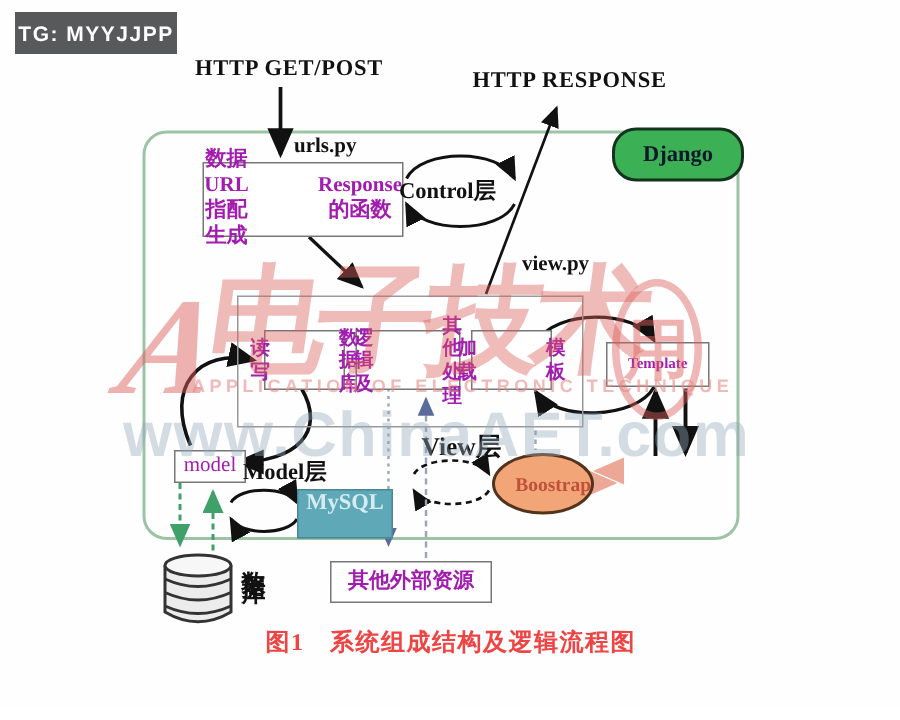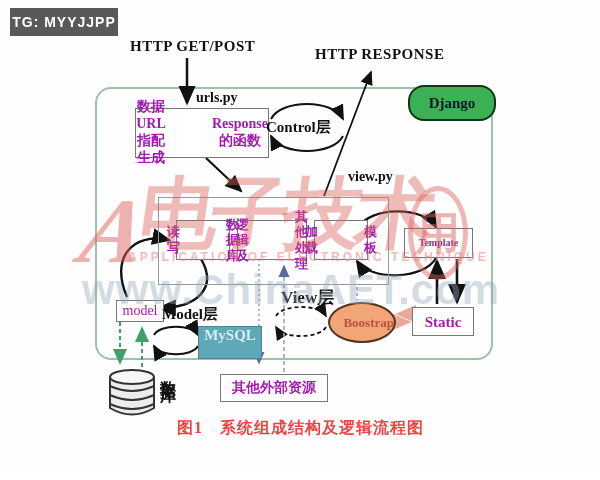--- a/index.html
+++ b/index.html
@@ -151,23 +151,20 @@
     <span>其他处理</span>
   </div>
   <div class="bx" style="left:314px;top:220px;width:52px;height:38px;">
     <span>加载</span>
     <span>模板</span>
   </div>
 
   <div class="bx" style="left:404px;top:228px;width:67px;height:28px;font-size:10px;">
     <span>Template</span>
   </div>
-  <div class="bx" style="left:412px;top:307px;width:60px;height:27px;font-size:15px;">
-    <span>Static</span>
-  </div>
 
   <div class="bx" style="left:116px;top:300px;width:46px;height:20px;font-size:14px;font-weight:normal;text-align:center;">
     <span>model</span>
   </div>
   <div class="lbl" style="left:162px;top:305px;font-size:15px;">Model层</div>
   <div class="mysql">
     <span>MySQL</span>
   </div>
 
   <div class="lbl" style="left:281px;top:286px;font-size:17px;">View层</div>

